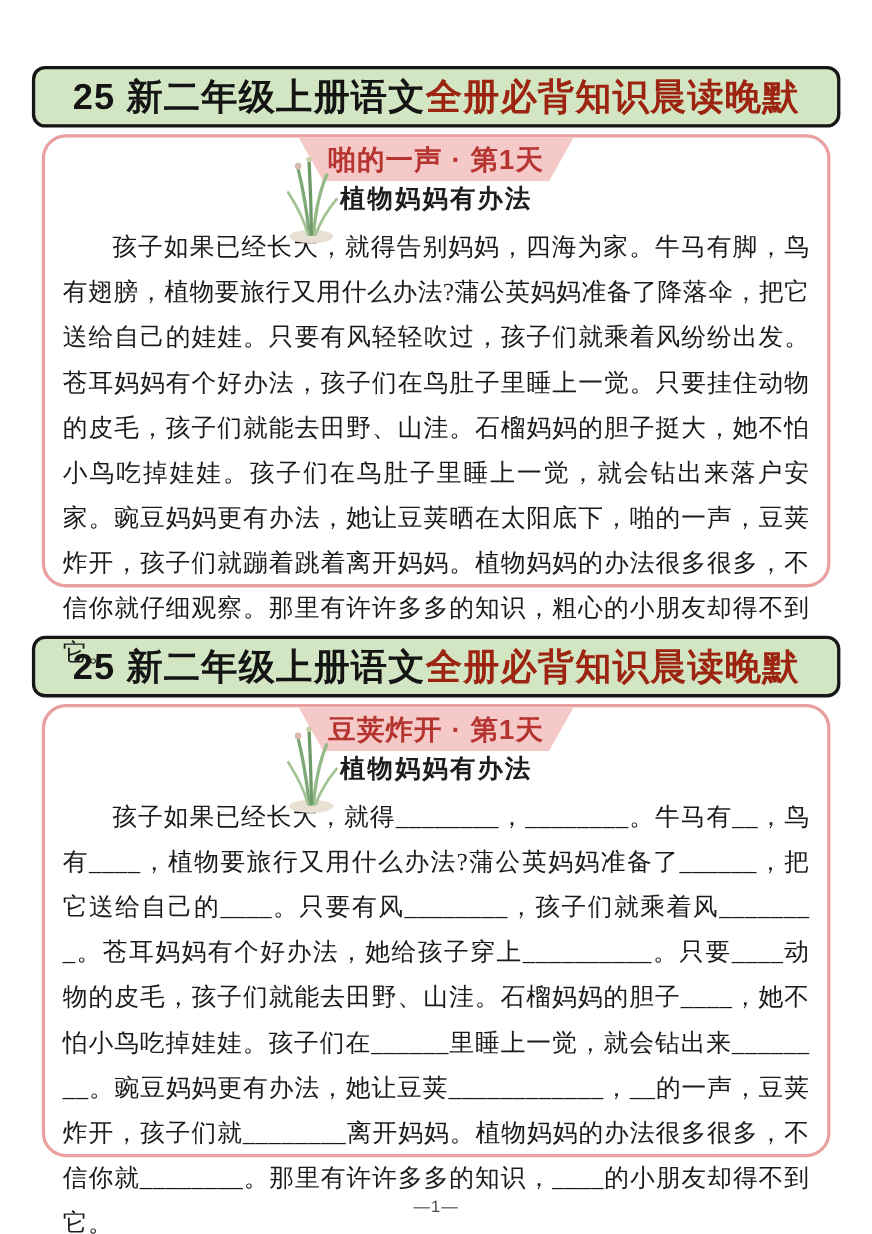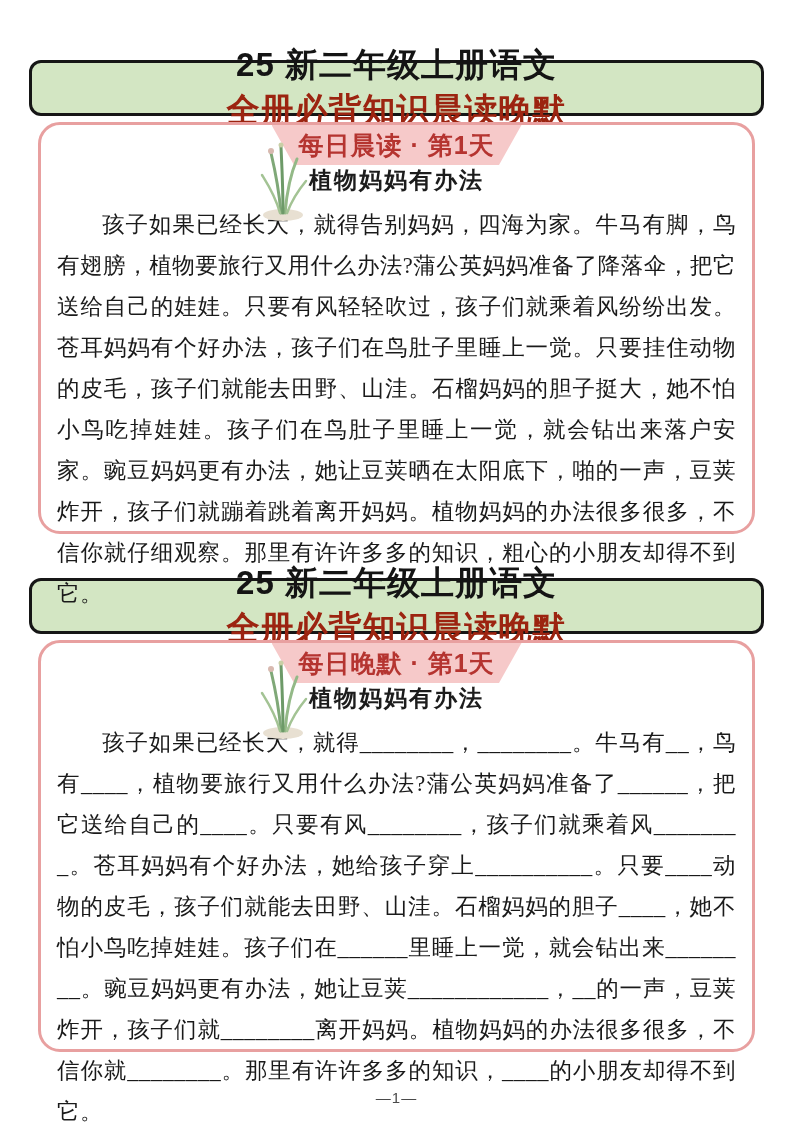--- a/index.html
+++ b/index.html
@@ -21,21 +21,20 @@
     border-radius: 12px;
     display: flex;
     align-items: center;
     justify-content: center;
     font-family: "Liberation Sans", sans-serif;
     font-weight: 700;
     font-size: 33px;
     letter-spacing: 1px;
     white-space: nowrap;
     box-sizing: border-box;
-    flex-direction: column;
   }
   .header-1 { margin-top: 60px; }
   .header-2 { margin-top: 44px; }
   .t-black { color: #141414; }
   .t-red   { color: #9c2410; text-align: right; }
   .card {
     position: relative;
     margin: 6px 38px 0 38px;
     height: 412px;
     background: #ffffff;
@@ -101,21 +100,21 @@
 
 <div class="page">
 
   <div class="header header-1">
     <span class="t-black">25 新二年级上册语文</span>
       <span class="t-red">全册必背知识晨读晚默</span>
   </div>
 
   <div class="card">
     <div class="ribbon">
-      <span>每日晨读 · 第1天</span>
+      <span>啪的一声 · 第1天</span>
     </div>
     <svg class="plant-icon" viewBox="0 0 52 88">
       <ellipse cx="26" cy="80" rx="20" ry="6" fill="#e8e0d2"></ellipse>
       <path d="M24 78 C22 55 18 35 14 18" stroke="#7fa878" stroke-width="3" fill="none" stroke-linecap="round"></path>
       <path d="M28 78 C30 55 34 38 40 24" stroke="#93b987" stroke-width="3" fill="none" stroke-linecap="round"></path>
       <path d="M26 78 C26 52 25 34 24 12" stroke="#6d9a68" stroke-width="3" fill="none" stroke-linecap="round"></path>
       <path d="M23 78 C18 60 10 48 5 40" stroke="#a3c394" stroke-width="2.5" fill="none" stroke-linecap="round"></path>
       <path d="M30 78 C36 62 44 52 49 46" stroke="#a3c394" stroke-width="2.5" fill="none" stroke-linecap="round"></path>
       <circle cx="14" cy="16" r="3" fill="#d8b9b0"></circle>
       <circle cx="24" cy="10" r="2.5" fill="#c9cfa6"></circle>
@@ -124,21 +123,21 @@
     <div class="para">孩子如果已经长大，就得告别妈妈，四海为家。牛马有脚，鸟有翅膀，植物要旅行又用什么办法?蒲公英妈妈准备了降落伞，把它送给自己的娃娃。只要有风轻轻吹过，孩子们就乘着风纷纷出发。苍耳妈妈有个好办法，孩子们在鸟肚子里睡上一觉。只要挂住动物的皮毛，孩子们就能去田野、山洼。石榴妈妈的胆子挺大，她不怕小鸟吃掉娃娃。孩子们在鸟肚子里睡上一觉，就会钻出来落户安家。豌豆妈妈更有办法，她让豆荚晒在太阳底下，啪的一声，豆荚炸开，孩子们就蹦着跳着离开妈妈。植物妈妈的办法很多很多，不信你就仔细观察。那里有许许多多的知识，粗心的小朋友却得不到它。</div>
   </div>
 
   <div class="header header-2">
     <span class="t-black">25 新二年级上册语文</span>
       <span class="t-red">全册必背知识晨读晚默</span>
   </div>
 
   <div class="card">
     <div class="ribbon">
-      <span>每日晚默 · 第1天</span>
+      <span>豆荚炸开 · 第1天</span>
     </div>
     <svg class="plant-icon" viewBox="0 0 52 88">
       <ellipse cx="26" cy="80" rx="20" ry="6" fill="#e8e0d2"></ellipse>
       <path d="M24 78 C22 55 18 35 14 18" stroke="#7fa878" stroke-width="3" fill="none" stroke-linecap="round"></path>
       <path d="M28 78 C30 55 34 38 40 24" stroke="#93b987" stroke-width="3" fill="none" stroke-linecap="round"></path>
       <path d="M26 78 C26 52 25 34 24 12" stroke="#6d9a68" stroke-width="3" fill="none" stroke-linecap="round"></path>
       <path d="M23 78 C18 60 10 48 5 40" stroke="#a3c394" stroke-width="2.5" fill="none" stroke-linecap="round"></path>
       <path d="M30 78 C36 62 44 52 49 46" stroke="#a3c394" stroke-width="2.5" fill="none" stroke-linecap="round"></path>
       <circle cx="14" cy="16" r="3" fill="#d8b9b0"></circle>
       <circle cx="24" cy="10" r="2.5" fill="#c9cfa6"></circle>

